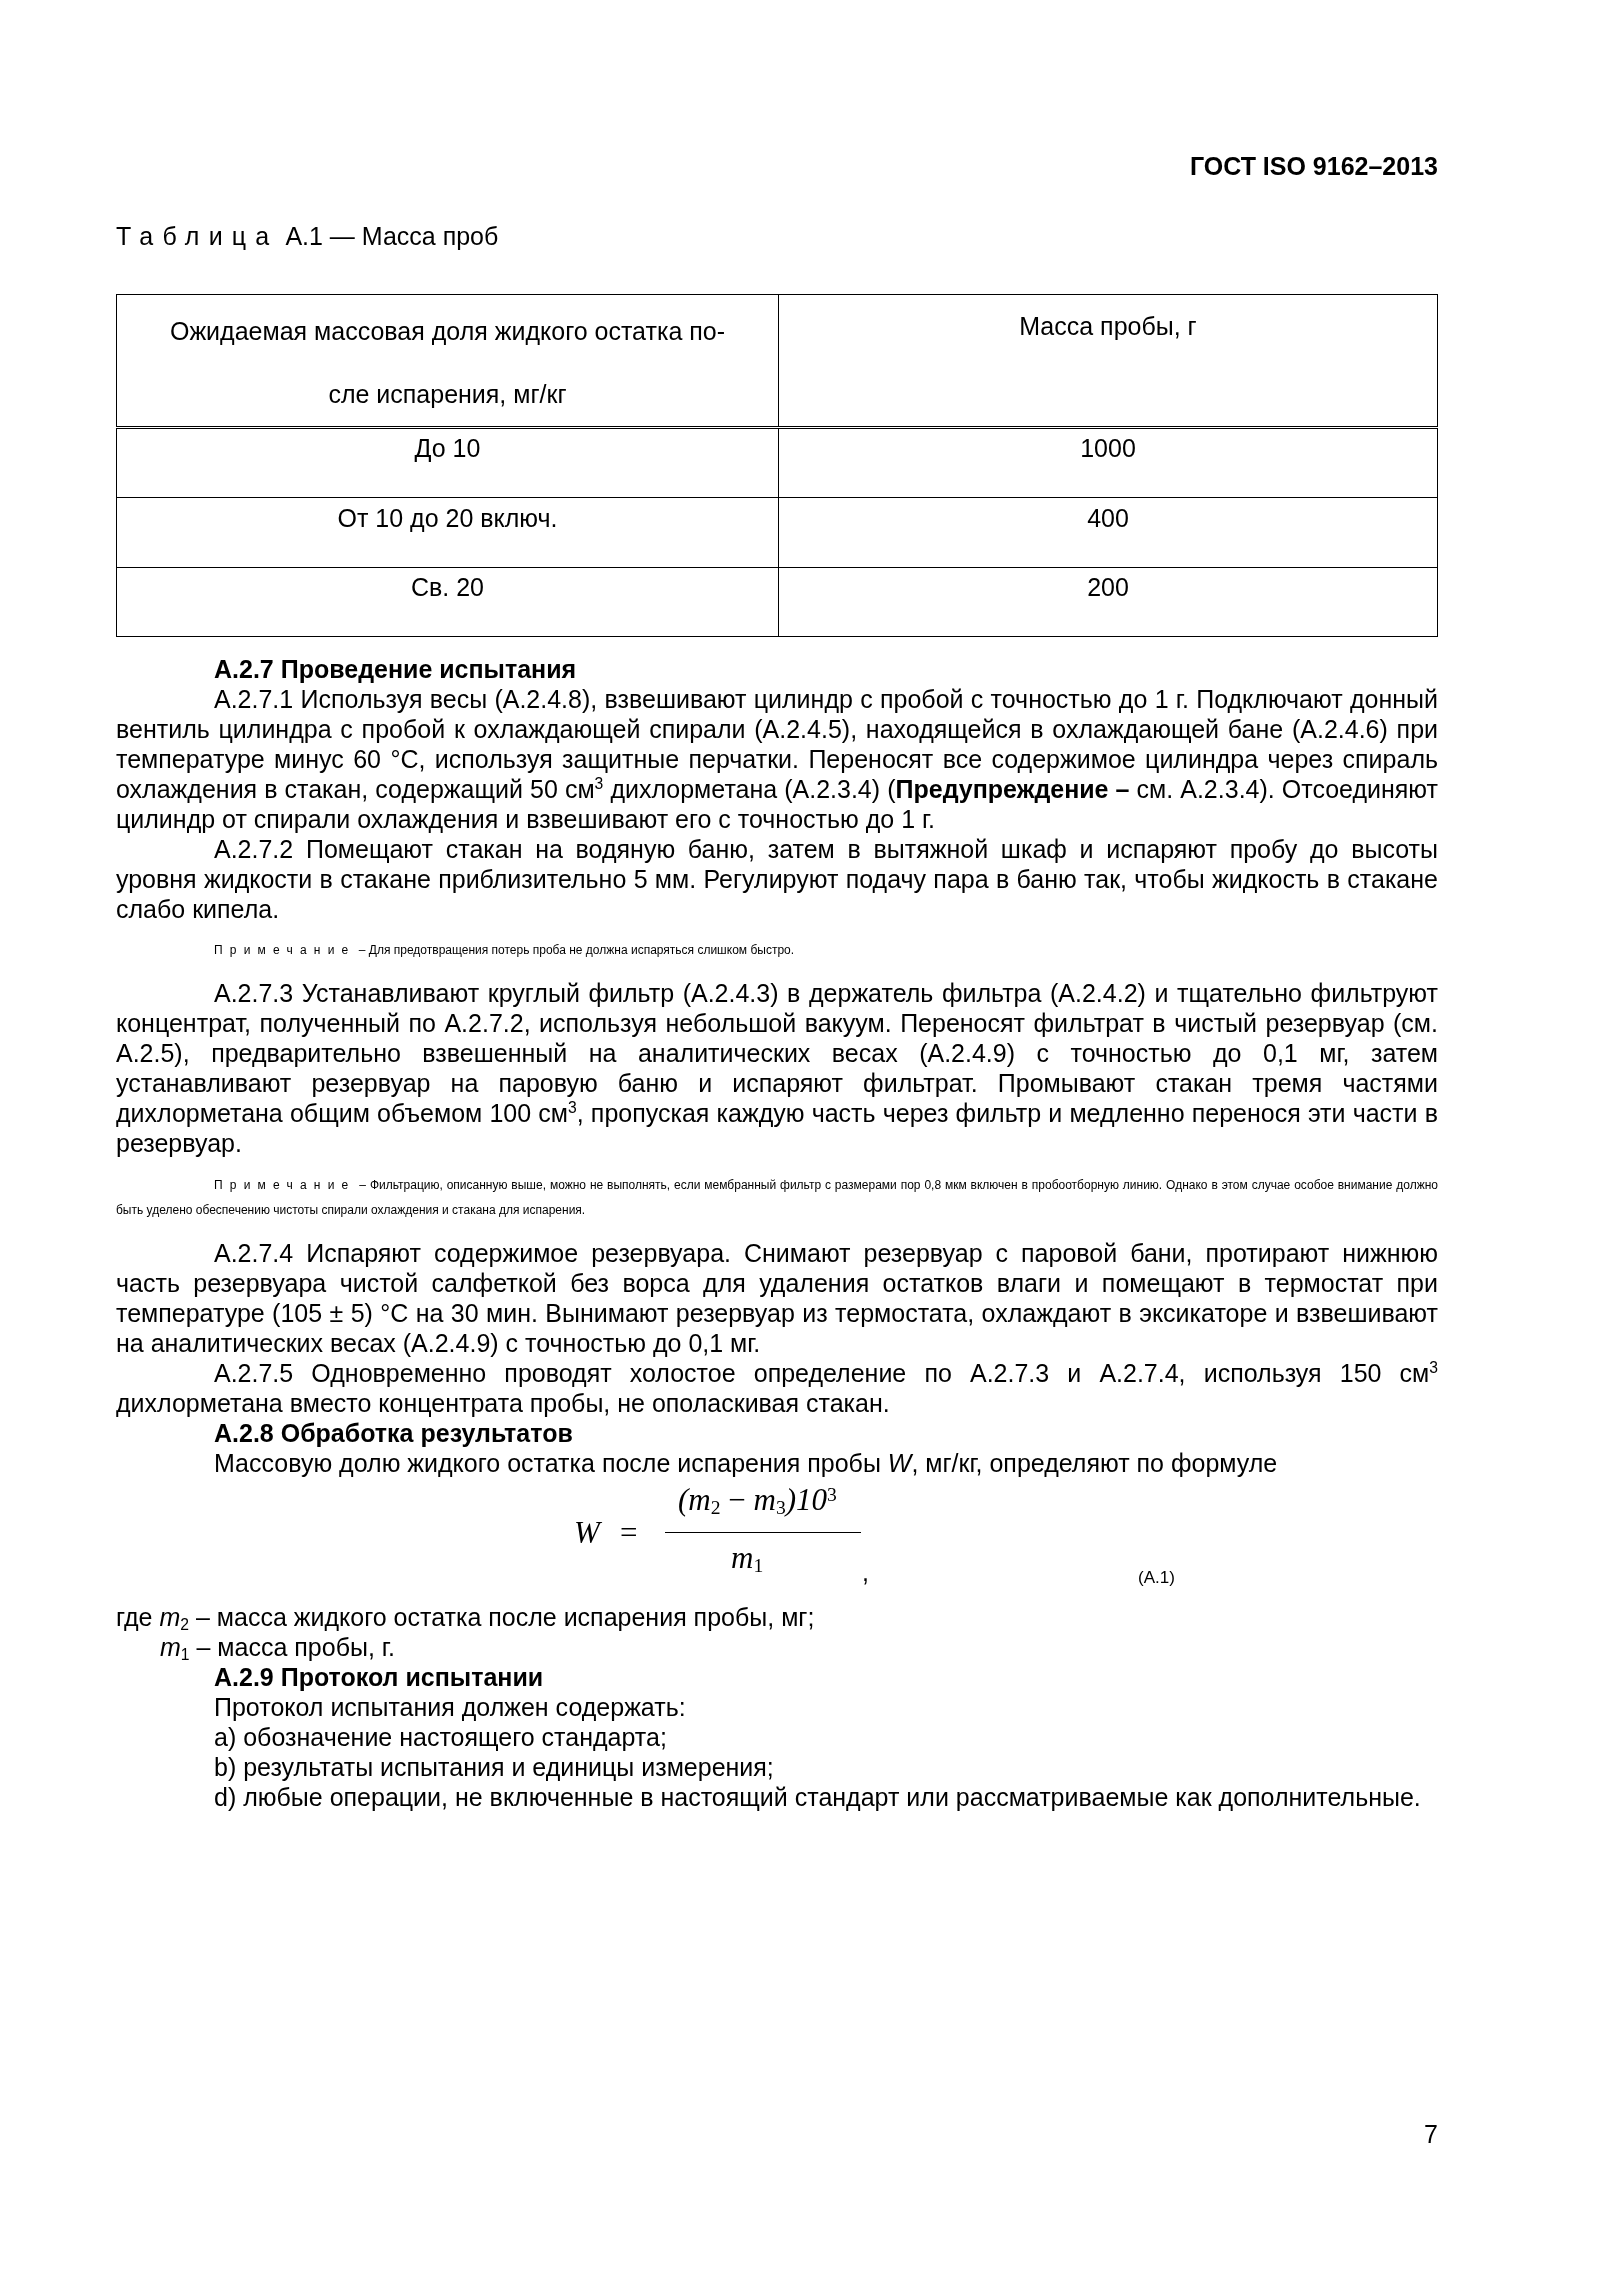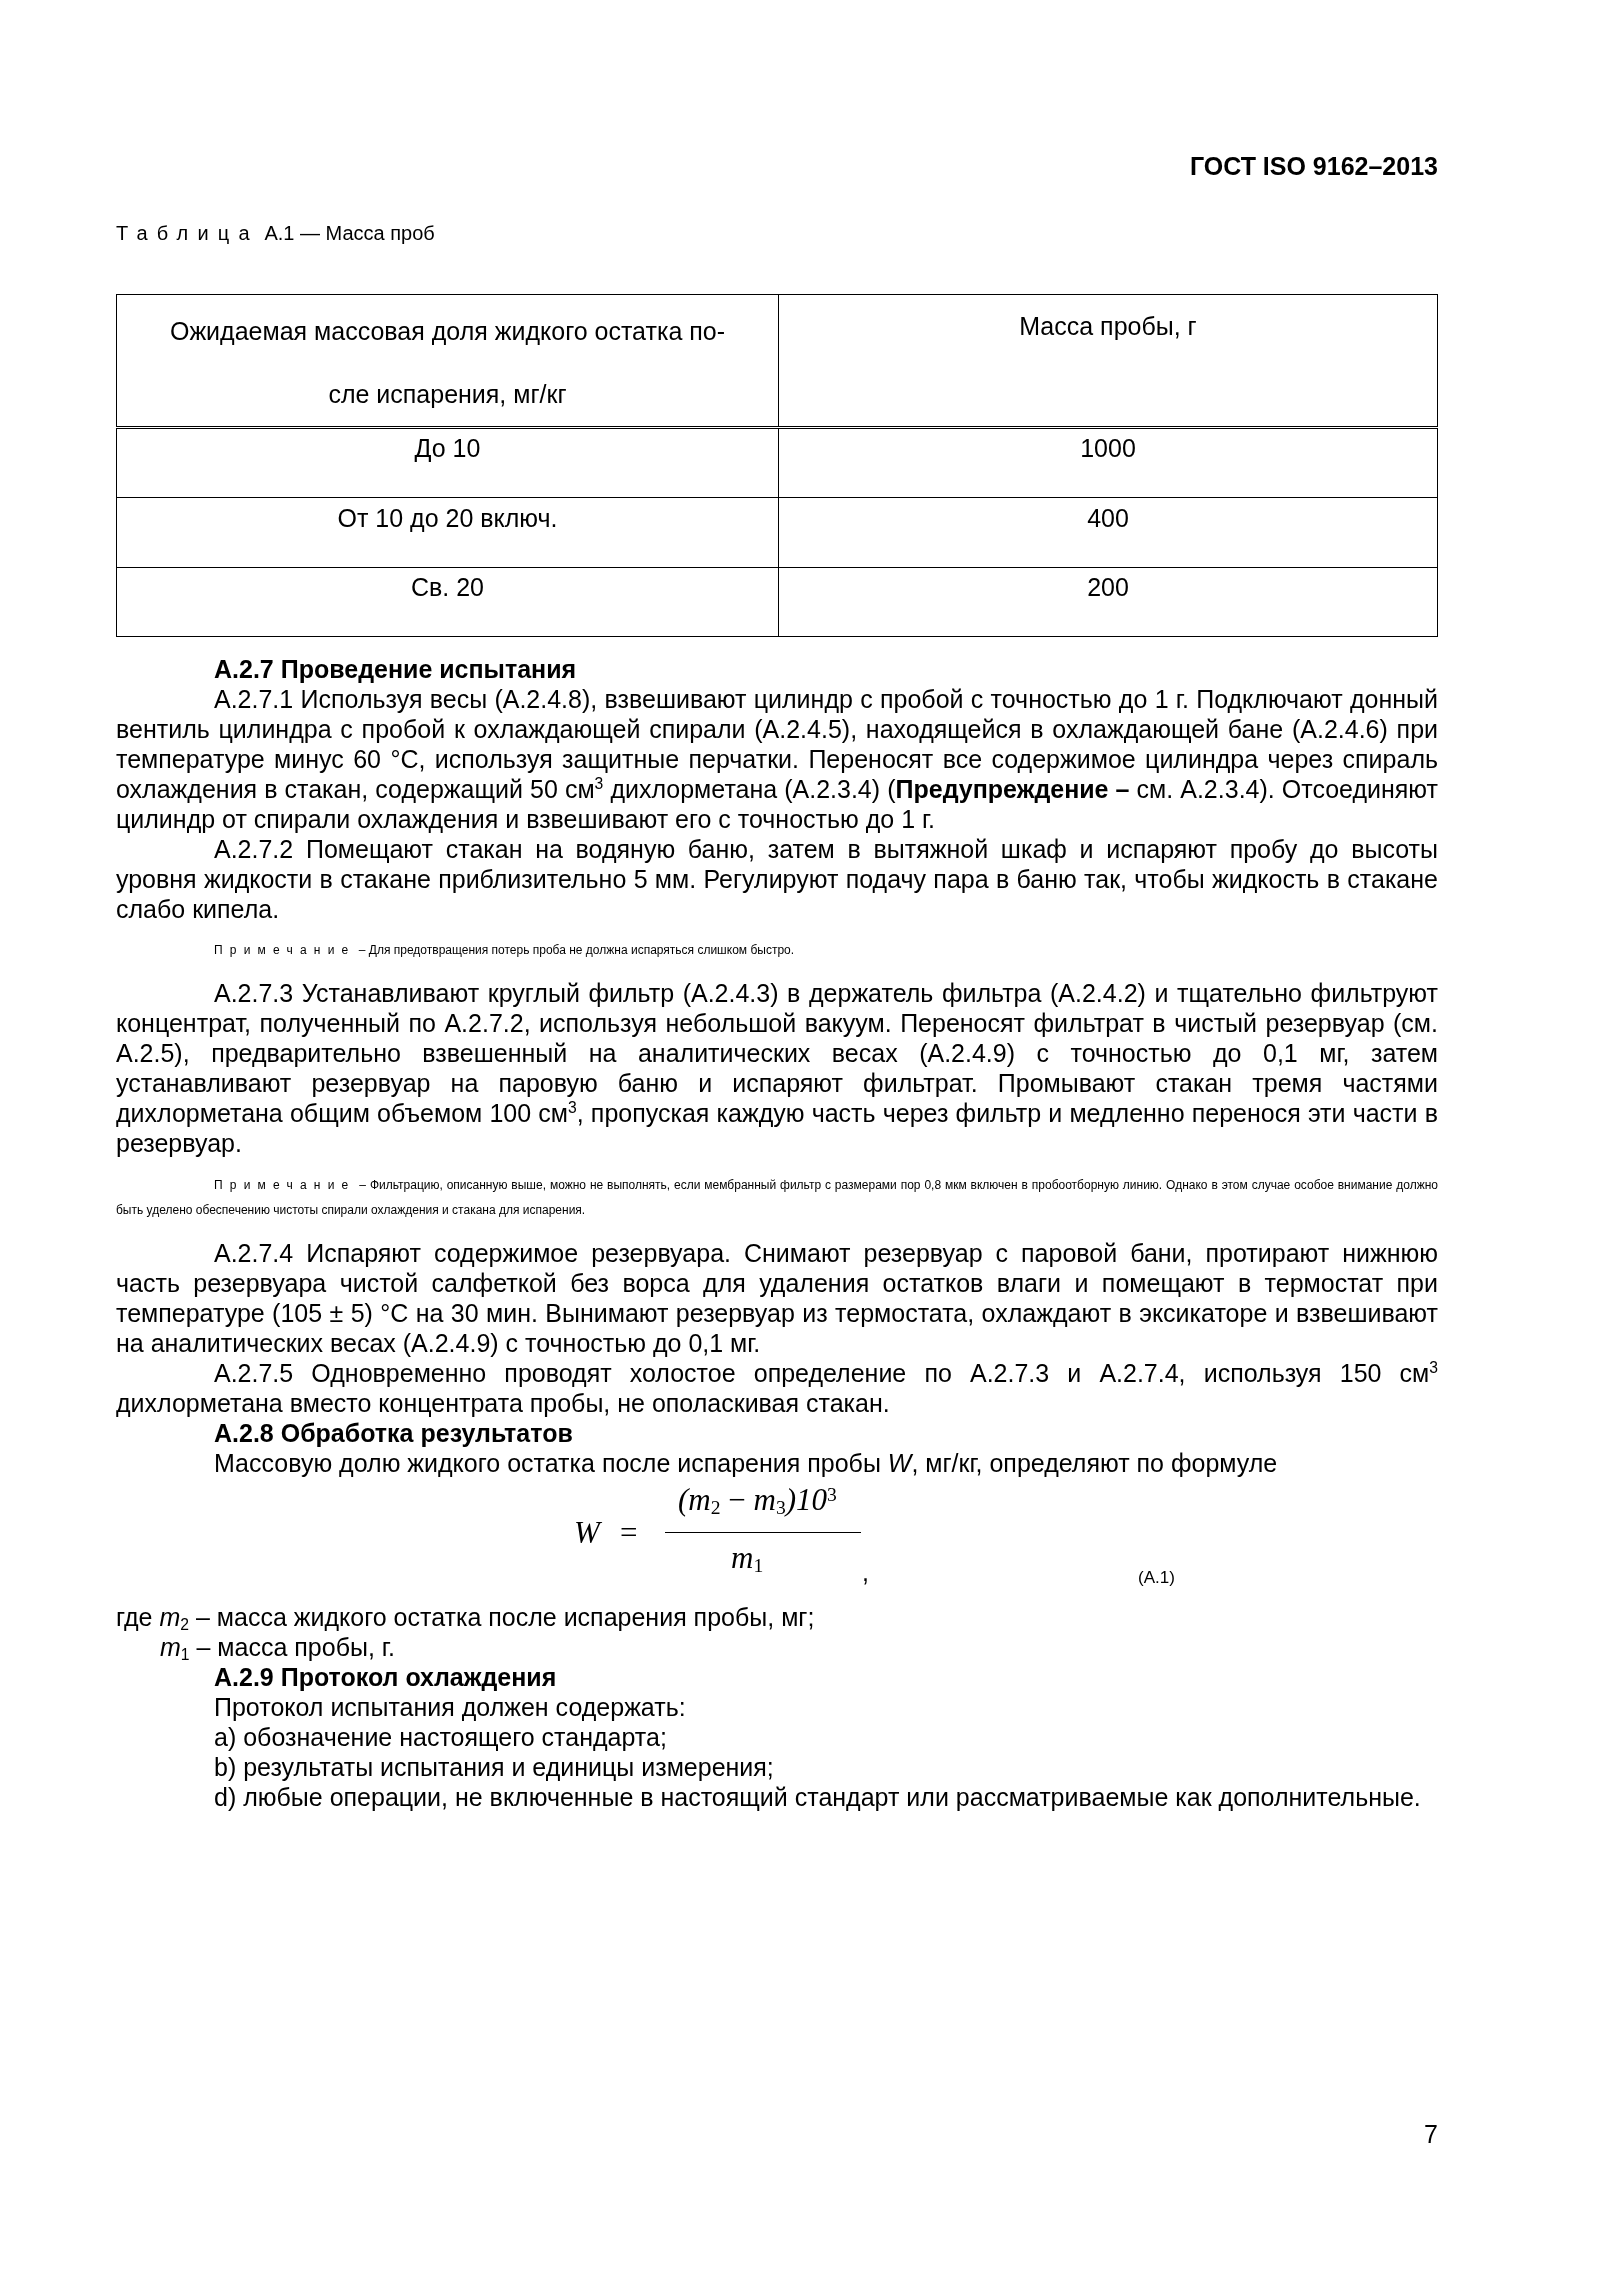--- a/index.html
+++ b/index.html
@@ -2,21 +2,21 @@
 <html style="font-size:10.5px"><head>
 <meta charset="utf-8">
 <style>
   html, body { margin: 0; padding: 0; background: #ffffff; }
   body {
     width: 1623px; height: 2295px; position: relative; overflow: hidden;
     font-family: "Liberation Sans", sans-serif; color: #000;
   }
   .abs { position: absolute; }
   .header-std { left: 0; width: 1438px; top: 152px; text-align: right; font-weight: bold; font-size: 25px; }
-  .table-caption { left: 116px; top: 222px; font-size: 20px; }
+  .table-caption { left: 116px; top: 222px; font-size: 25px; }
   .table-caption .spaced { letter-spacing: 9.2px; }
   table.mass {
     position: absolute; left: 116px; top: 294px; width: 1322px;
     border-collapse: collapse; font-size: 25px; table-layout: fixed; border-radius: 9px;
   }
   table.mass td, table.mass th {
     border: 1.3px solid #000; font-weight: normal; vertical-align: top;
     text-align: center; padding: 0;
   }
   table.mass thead th { height: 124px; padding-top: 5.2px; line-height: 63px; }
@@ -107,21 +107,21 @@
       <span class="bar"></span>
       <span class="den"><span>m</span><sub>1</sub></span>
       <span class="comma">,</span>
     </div>
     <span class="eq-label">(А.1)</span>
   </div>
 
   <p><span>где </span><i class="v">m</i><sub>2</sub><span> – масса жидкого остатка после испарения пробы, мг;</span></p>
   <p style="padding-left:44px"><i class="v">m</i><sub>1</sub><span> – масса пробы, г.</span></p>
 
-  <p class="h">А.2.9 Протокол охлаждения</p>
+  <p class="h">А.2.9 Протокол испытании</p>
   <p class="indent2">Протокол испытания должен содержать:</p>
   <p class="indent2">a) обозначение настоящего стандарта;</p>
   <p class="indent2">b) результаты испытания и единицы измерения;</p>
   <p class="ind">d) любые операции, не включенные в настоящий стандарт или рассматриваемые как дополнительные.</p>
 </div>
 
 <div class="abs page-num">7</div>
 
 
 </body></html>

